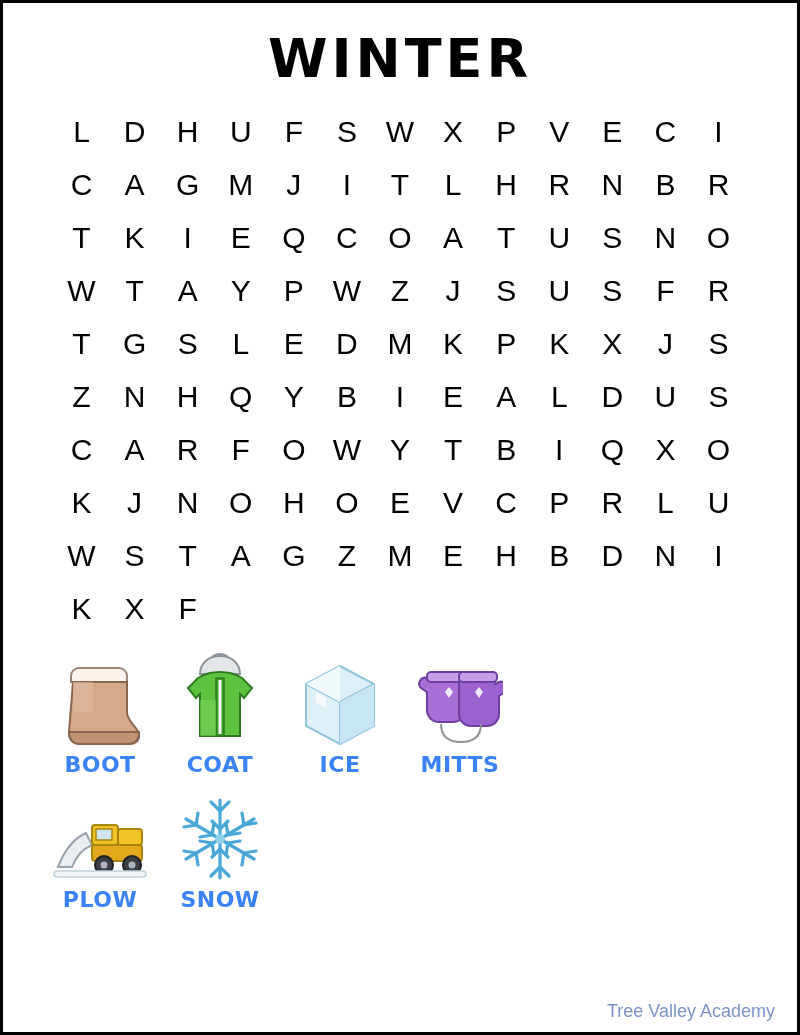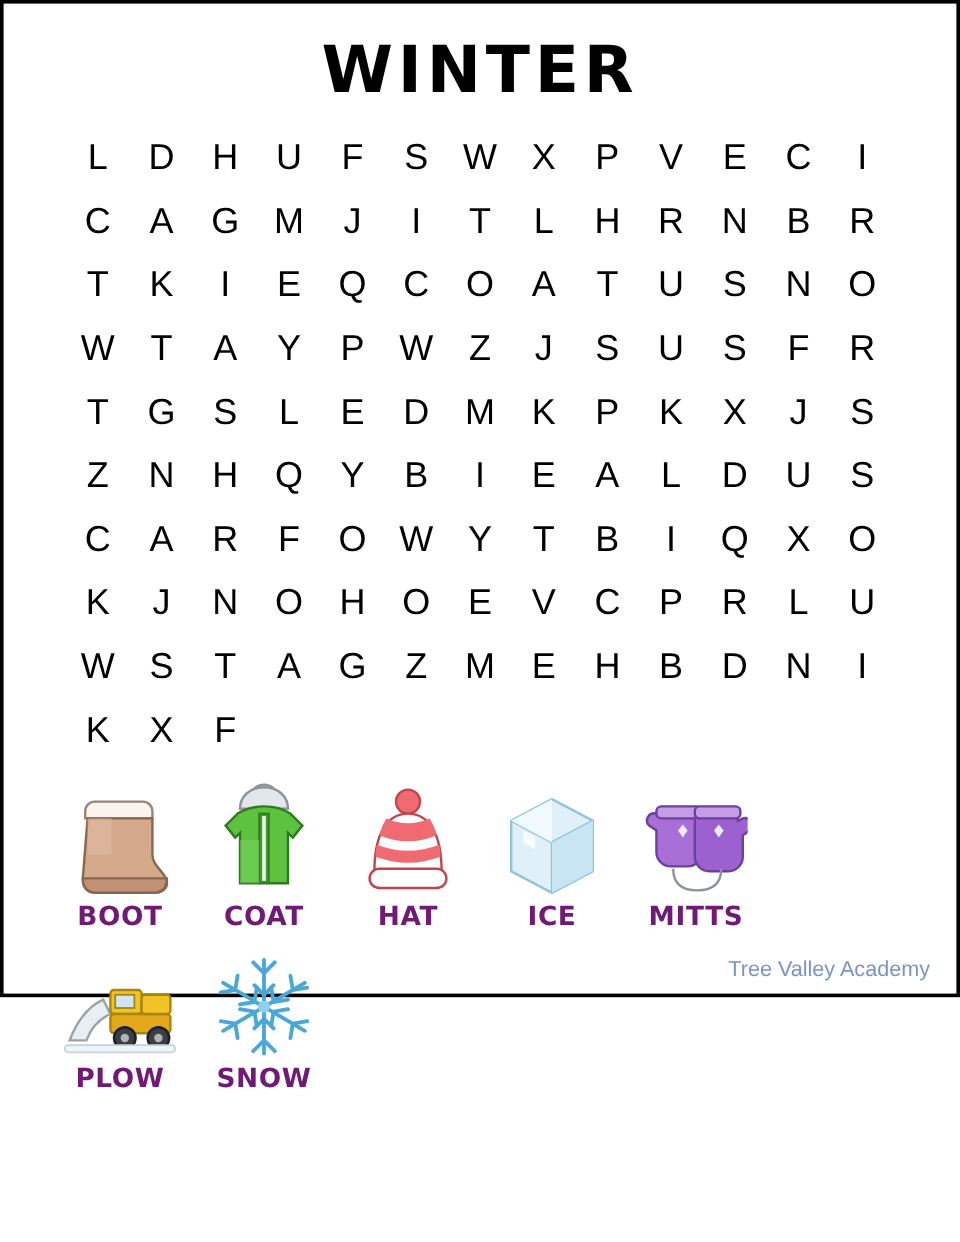--- a/index.html
+++ b/index.html
@@ -11,21 +11,21 @@
     width: 800px;
     height: 1035px;
     font-family: "Liberation Sans", sans-serif;
     position: relative;
     overflow: hidden;
   }
   .page {
     position: absolute;
     left: 0; top: 0;
     width: 800px;
-    height: 831px;
+    height: 1035px;
     box-sizing: border-box;
     border: 3px solid #000000;
     background: #ffffff;
     display: flex;
     flex-direction: column;
   }
   .title {
     text-align: center;
     font-family: "DejaVu Sans", sans-serif;
     font-weight: bold;
@@ -75,21 +75,21 @@
     align-items: flex-end;
     justify-content: center;
   }
   .word-pic svg { display: block; }
   .word-label {
     margin-top: 4px;
     font-family: "DejaVu Sans", sans-serif;
     font-weight: bold;
     font-size: 22px;
     letter-spacing: 0.5px;
-    color: #701a75;
+    color: #3b82f6;
   }
   .credit {
     position: absolute;
     right: 22px;
     bottom: 10px;
     font-family: Liberation Sans, sans-serif;
     font-size: 18px;
     color: #7b93c7;
   }
 </style>
@@ -241,32 +241,20 @@
             <svg width="84" height="98" viewBox="0 0 84 98">
       <circle cx="42" cy="16" r="12" fill="#cfd3d6" stroke="#8e9499" stroke-width="2"></circle>
       <path d="M42 6 c12 0 20 8 20 18 h-40 c0 -10 8 -18 20 -18z" fill="#e4e7ea" stroke="#8e9499" stroke-width="2"></path>
       <path d="M20 28 c6 -4 12 -6 22 -6 s16 2 22 6 l10 10 -8 10 -4 -4 v42 H22 V44 l-4 4 -8 -10z" fill="#5cc23f" stroke="#2f7a1e" stroke-width="2"></path>
       <rect x="38" y="28" width="8" height="58" fill="#3aa024" stroke="#2f7a1e" stroke-width="1.5"></rect>
       <rect x="40.5" y="30" width="3" height="54" fill="#f5f5f5"></rect>
       <path d="M22 50 h16 v36 H22z" fill="#7ad45e" opacity="0.55"></path>
     </svg>
           </div>
           <div class="word-label">COAT</div>
-        </div>
-        <div class="word-item">
-          <div class="word-pic">
-            <svg width="84" height="92" viewBox="0 0 84 92">
-      <circle cx="42" cy="12" r="10" fill="#f06a72" stroke="#c0454d" stroke-width="2"></circle>
-      <path d="M14 70 c0 -30 10 -48 28 -48 s28 18 28 48z" fill="#fdfdfd" stroke="#c0454d" stroke-width="2"></path>
-      <path d="M18 40 q24 10 48 0 q-2 -8 -6 -14 q-18 8 -36 0 q-4 6 -6 14z" fill="#f06a72"></path>
-      <path d="M15 58 q27 10 54 0 q0 -6 -1 -10 q-26 10 -52 0 q-1 4 -1 10z" fill="#f06a72"></path>
-      <rect x="10" y="68" width="64" height="16" rx="8" fill="#ffffff" stroke="#c0454d" stroke-width="2"></rect>
-    </svg>
-          </div>
-          <div class="word-label">HAT</div>
         </div>
         <div class="word-item">
           <div class="word-pic">
             <svg width="84" height="88" viewBox="0 0 84 88">
       <path d="M8 24 L42 6 L76 24 V66 L42 84 L8 66z" fill="#dff0f8" stroke="#8fc4dc" stroke-width="2"></path>
       <path d="M8 24 L42 42 L76 24" fill="none" stroke="#8fc4dc" stroke-width="2"></path>
       <path d="M42 42 V84" fill="none" stroke="#8fc4dc" stroke-width="2"></path>
       <path d="M8 24 L42 6 L42 42z" fill="#f2fafd"></path>
       <path d="M42 42 L76 24 V66 L42 84z" fill="#c7e5f2"></path>
       <path d="M18 32 l10 6 v10 l-10 -6z" fill="#ffffff" opacity="0.8"></path>

